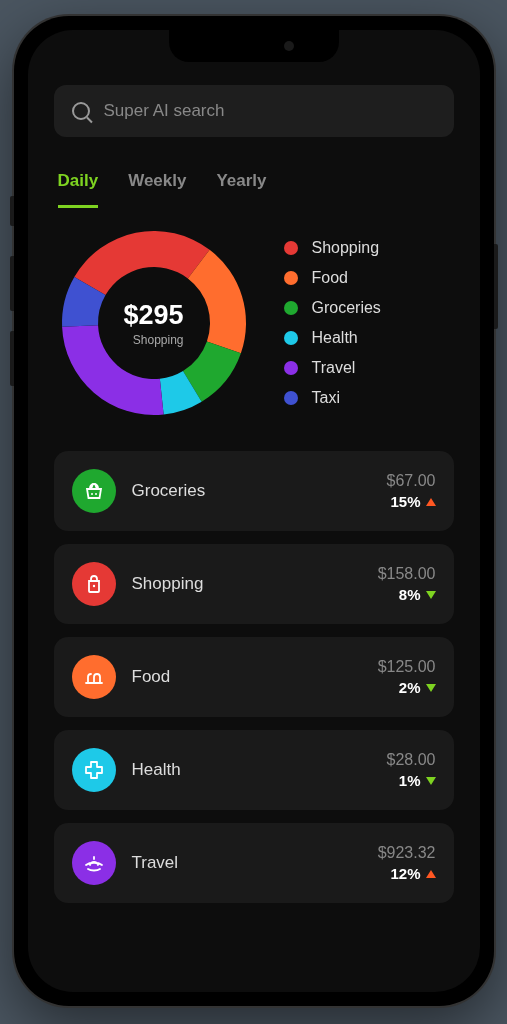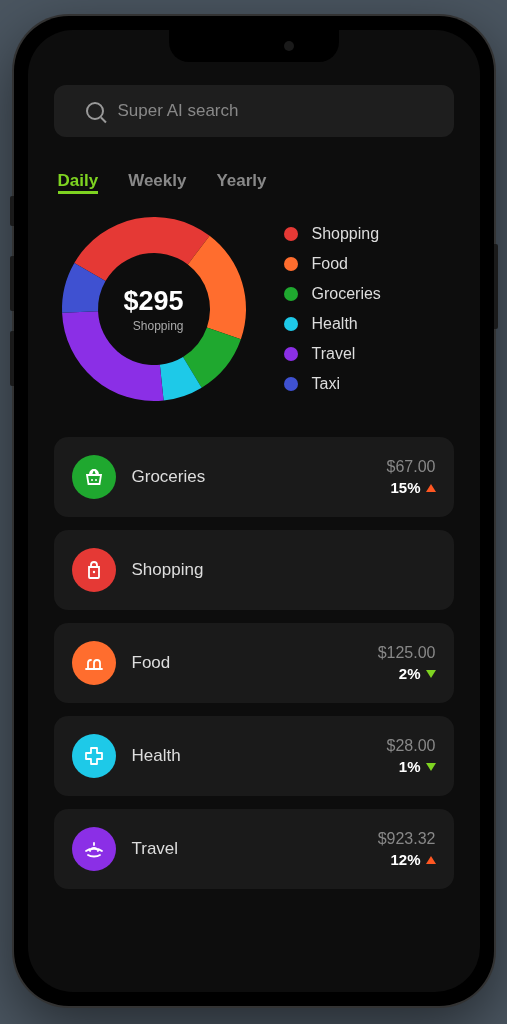--- a/index.html
+++ b/index.html
@@ -93,21 +93,21 @@
       transform: rotate(45deg);
       cursor: pointer;
     }
     .title {
       font-size: 19px;
       font-weight: 600;
     }
     .search-bar {
       background: #1e1e1e;
       border-radius: 12px;
-      padding: 16px 32px;
+      padding: 16px 18px;
       display: flex;
       align-items: center;
       gap: 14px;
       margin-bottom: 34px;
     }
     .search-icon {
       width: 18px;
       height: 18px;
       border: 2px solid #999;
       border-radius: 50%;
@@ -131,20 +131,21 @@
       display: flex;
       gap: 30px;
       margin-bottom: 12px;
       padding: 0 4px;
     }
     .tab {
       font-size: 17px;
       font-weight: 700;
       color: #888;
       cursor: pointer;
+      padding-bottom: 14px;
     }
     .tab.active {
       color: #7ed321;
       border-bottom: 3px solid #7ed321;
       margin-bottom: -3px;
     }
     .chart-section {
       display: flex;
       align-items: center;
       gap: 30px;
@@ -335,20 +336,27 @@
             </div>
           </div>
           <div class="list-item">
             <div class="item-icon" style="background: rgb(229, 57, 53);">
               <svg class="cat-icon" viewBox="0 0 24 24">
                 <path d="M7 9h10v10a1 1 0 01-1 1H8a1 1 0 01-1-1z M9 9V7a3 3 0 016 0v2" stroke="#fff" stroke-width="1.8" fill="none" stroke-linecap="round"></path>
                 <circle cx="12" cy="14" r="1.2" fill="#fff"></circle>
               </svg>
             </div>
             <div class="item-name">Shopping</div>
+            <div class="item-right">
+              <div class="item-amount">$158.00</div>
+              <div class="item-change">
+                <span style="color: rgb(255, 255, 255);">8%</span>
+                <span class="arrow-down"></span>
+              </div>
+            </div>
           </div>
           <div class="list-item">
             <div class="item-icon" style="background: rgb(255, 109, 46);">
               <svg class="cat-icon" viewBox="0 0 24 24">
                 <path d="M6 18v-6a3 3 0 013-3 M12 18v-6a3 3 0 013-3 M18 18v-6a3 3 0 00-3-3 M4 18h16" stroke="#fff" stroke-width="1.8" fill="none" stroke-linecap="round"></path>
               </svg>
             </div>
             <div class="item-name">Food</div>
             <div class="item-right">
               <div class="item-amount">$125.00</div>

